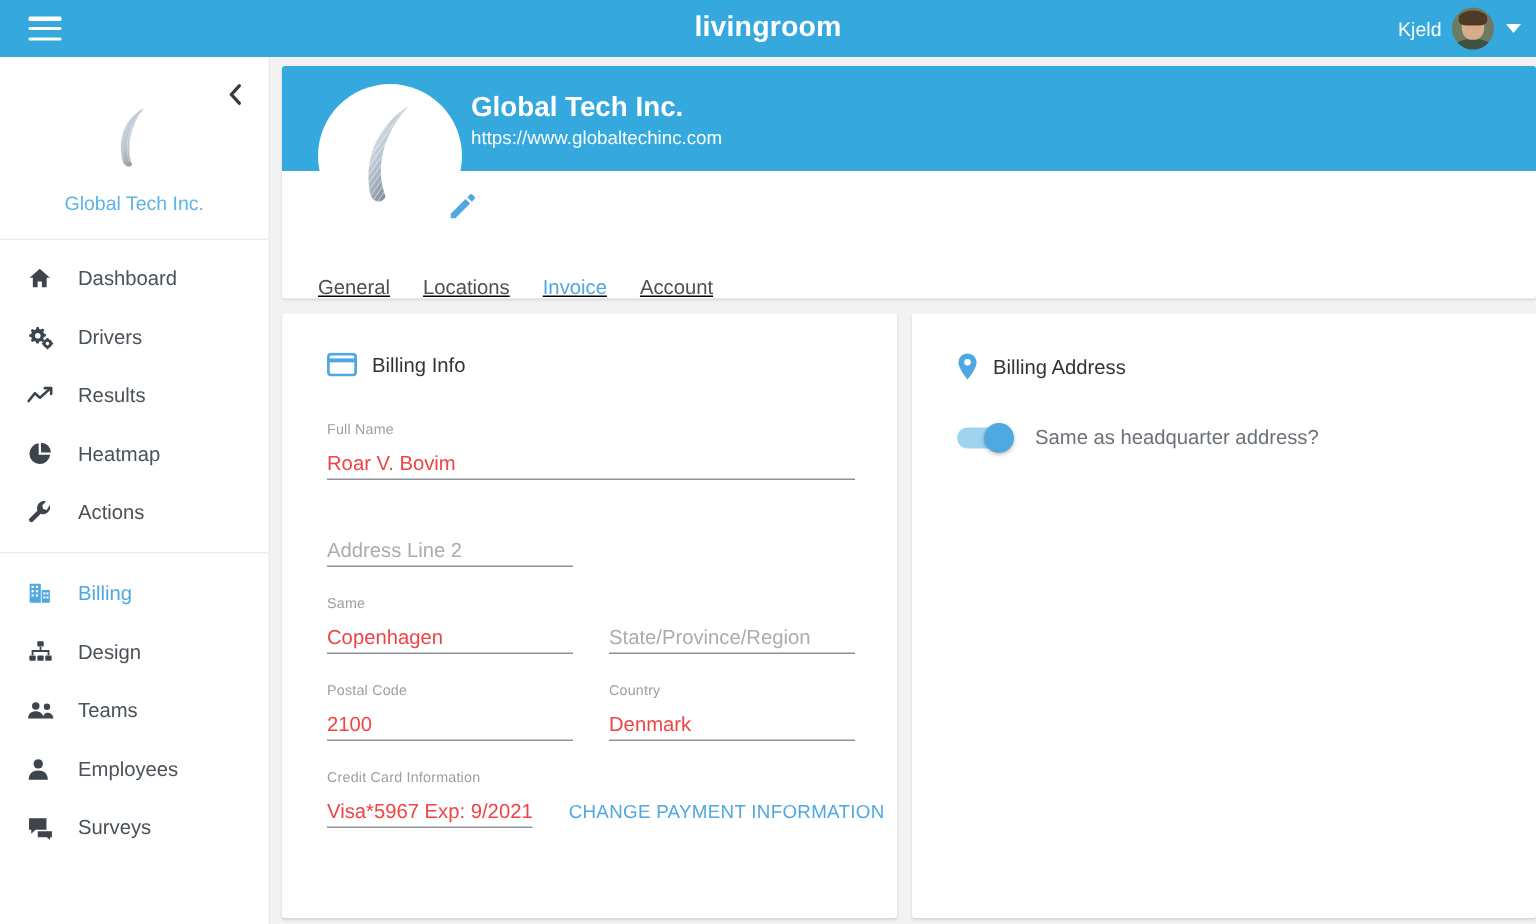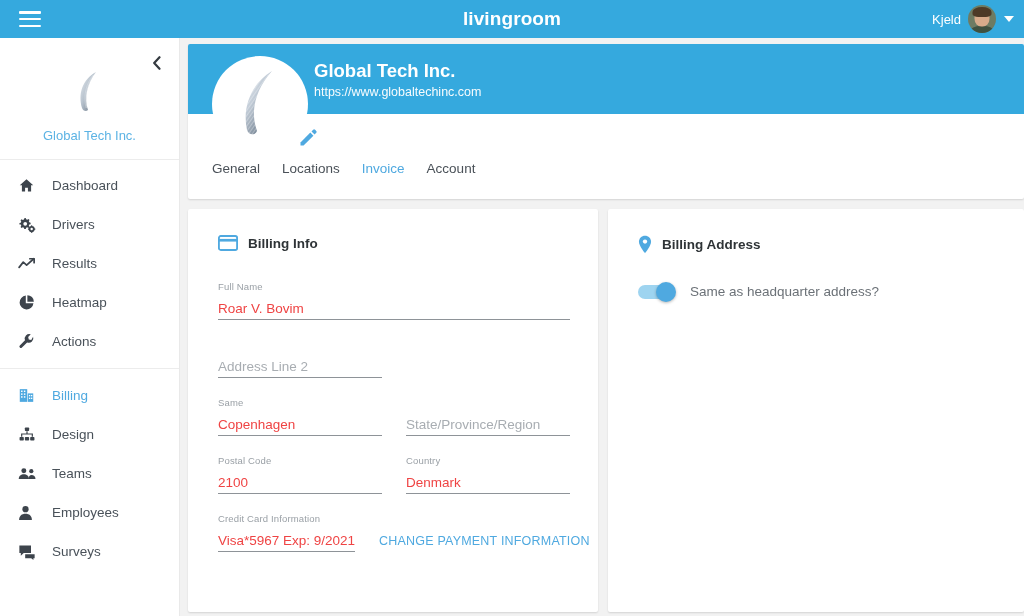--- a/index.html
+++ b/index.html
@@ -181,21 +181,21 @@
   }
   .edit-pencil {
     position: absolute; left: 110px; top: 84px;
     width: 20px; height: 20px;
     cursor: pointer;
   }
 
   .tabs {
     position: absolute; left: 24px; bottom: 0;
     height: 38px;
-    display: flex; align-items: flex-start; gap: 22px;
+    display: flex; align-items: flex-end; gap: 22px; text-decoration: underline;
   }
   .tab {
     font-size: 13.5px;
     color: #4a5158;
     cursor: pointer;
   }
   .tab.active { color: #4fa9e0; }
 
   .cards-row {
     display: flex;
@@ -210,21 +210,21 @@
     padding: 26px 28px 0 30px;
   }
   .card-billing-info { width: 410px; }
   .card-billing-address { width: 416px; }
 
   .card-head {
     display: flex; align-items: center; gap: 10px;
     margin-bottom: 30px;
   }
   .card-head .title {
-    font-size: 13.5px; font-weight: bold; color: #2f3437;
+    font-size: 13.5px; font-weight: normal; color: #2f3437;
   }
 
   .field-row { display: flex; gap: 24px; margin-bottom: 19px; }
   .field { position: relative; }
   .field.w-full { width: 352px; }
   .field.w-half { width: 164px; }
   .field-label {
     font-size: 9.5px; color: #9aa0a6;
     margin-bottom: 5px; height: 12px;
     letter-spacing: .15px;

